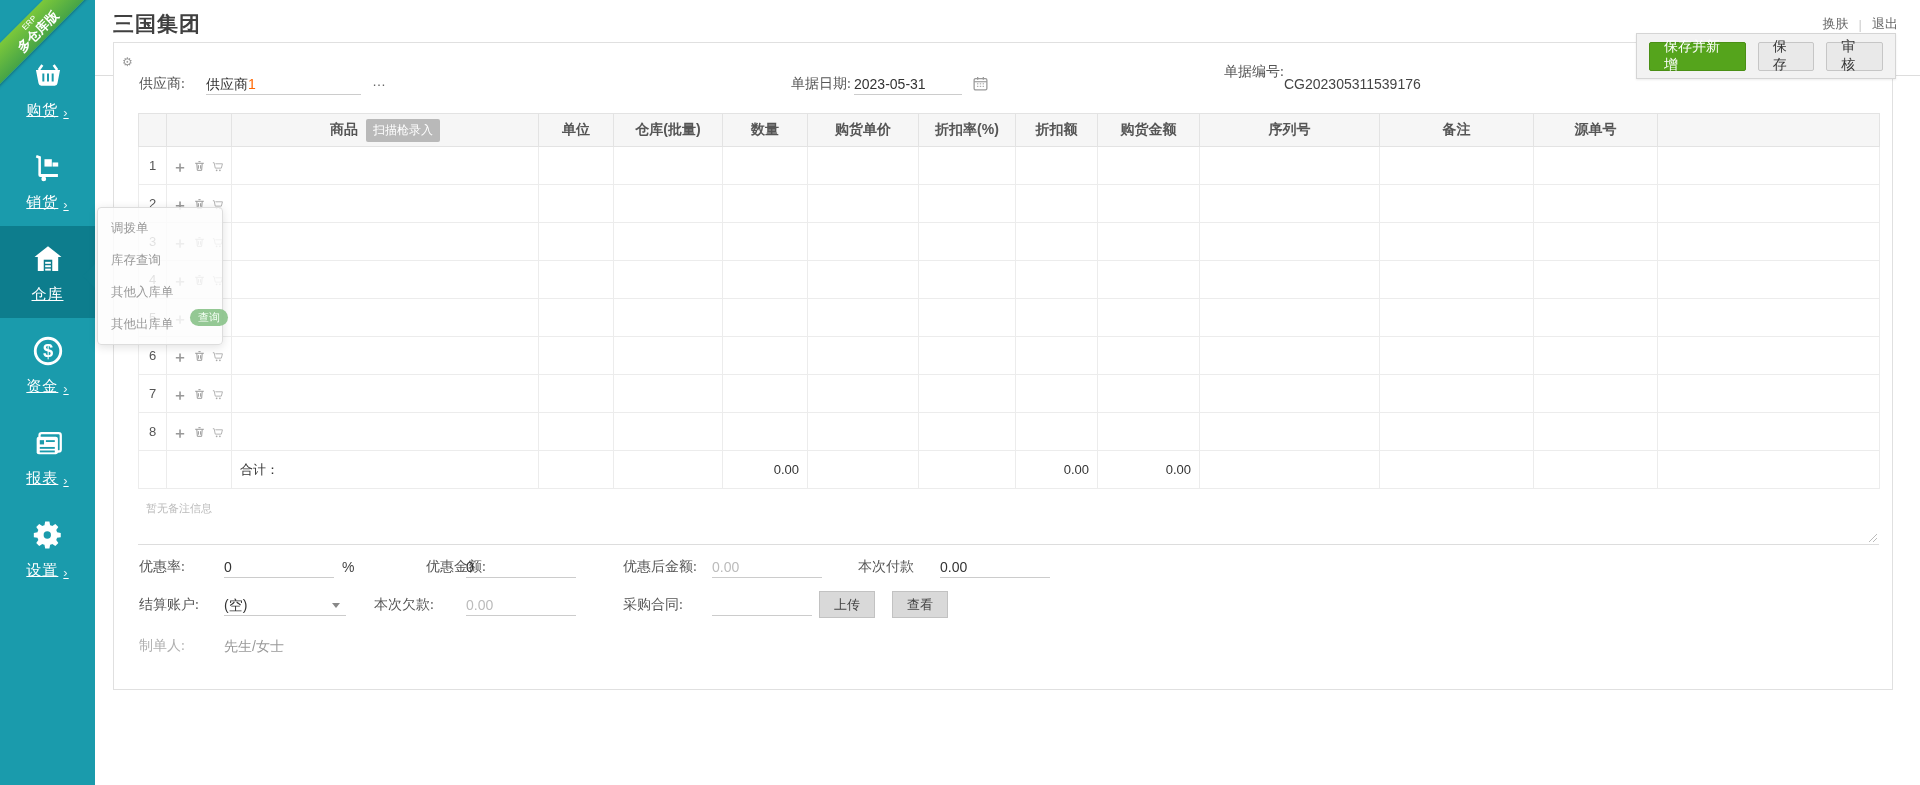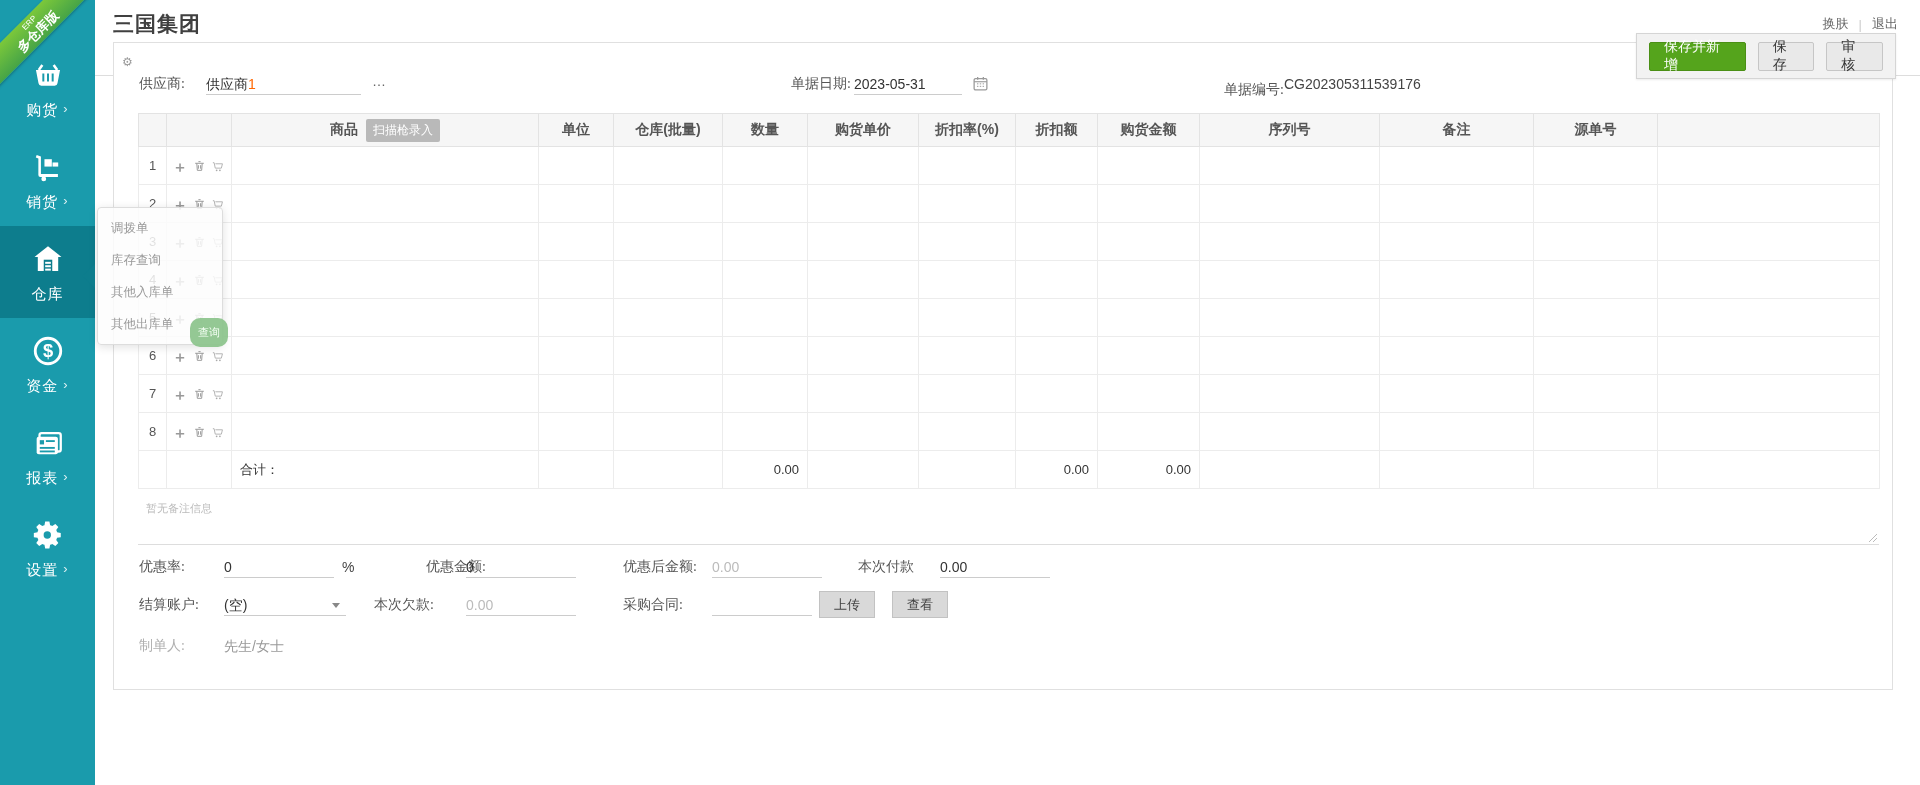--- a/index.html
+++ b/index.html
@@ -6,21 +6,21 @@
   html,body { width:1920px; height:785px; overflow:hidden; background:#fff;
     font-family:"Liberation Sans","DejaVu Sans",sans-serif; }
   .page { position:relative; width:1920px; height:785px; background:#fff; }
 
   
   .sidebar { position:absolute; left:0; top:0; width:95px; height:785px; background:#1a9bac; z-index:2; }
   .s-item { height:92px; display:flex; flex-direction:column; align-items:center; justify-content:center; gap:7px; cursor:pointer; }
   .s-item:first-child { margin-top:42px; }
   .s-item.active { background:#0d7d8d; }
   .s-icon { width:38px; height:38px; display:flex; align-items:center; justify-content:center; }
-  .s-label { color:#fff; font-size:15px; letter-spacing:1px; display:flex; align-items:flex-start; gap:5px; }
+  .s-label { color:#fff; font-size:15px; letter-spacing:1px; display:flex; align-items:flex-end; gap:5px;text-decoration:underline; }
   .s-chev { font-size:13px; color:rgba(255,255,255,.85); }
 
   
   .ribbon { position:absolute; left:-45px; top:14px; width:160px; transform:rotate(-45deg);
     background:linear-gradient(180deg,#7cc83a,#46a447); color:#fff; text-align:center;
     padding:2px 0 3px; z-index:5; box-shadow:0 1px 3px rgba(0,0,0,.3); }
   .ribbon .r1 { display:block; font-size:8px; line-height:9px; }
   .ribbon .r2 { display:block; font-size:13px; font-weight:bold; line-height:15px; }
 
   
@@ -82,22 +82,22 @@
   .mini-btn { position:absolute; width:56px; height:27px; background:#d9d9d9; border:1px solid #c2c2c2; color:#444;
     font-size:13px; display:flex; align-items:center; justify-content:center; cursor:pointer; }
   .sel-caret { position:absolute; right:6px; top:9px; }
 
   
   .wh-menu { position:absolute; left:97px; top:207px; width:126px; height:138px; z-index:6;
     background:rgba(253,253,253,.84); border:1px solid #ddd; border-radius:4px; box-shadow:0 2px 10px rgba(0,0,0,.12); padding-top:4px; }
   .wh-item { height:32px; line-height:32px; padding-left:13px; font-size:12.5px; color:#999; cursor:pointer; white-space:nowrap; }
   .wh-arrow { position:absolute; left:82px; top:264px; width:0; height:0; z-index:7;
     border-top:12px solid transparent; border-bottom:12px solid transparent; border-right:13px solid #0d7d8d; }
-  .wh-badge { position:absolute; left:190px; top:318px; z-index:8; background:rgba(139,195,139,.92); color:#f4fff4;
-    font-size:11px; padding:8px 8px; border-radius:10px; line-height:13px; }
+  .wh-badge { position:absolute; left:190px; top:309px; z-index:8; background:rgba(139,195,139,.92); color:#f4fff4;
+    font-size:11px; padding:2px 8px; border-radius:10px; line-height:13px; }
 </style>
 </head>
 <body>
 
 <div class="page" data-interactable="false">
 
   <div class="ribbon" data-interactable="false">
     <span class="r1" data-interactable="false">ERP</span>
     <span class="r2" data-interactable="false">多仓库版</span>
   </div>
@@ -226,21 +226,21 @@
       <span class="f-field" style="left:740px; top:30px; width:108px;" data-interactable="true">2023-05-31</span>
       <span class="cal-icon" style="left:858px; top:32px;" data-interactable="true">
         <svg width="17" height="17" viewBox="0 0 24 24">
             <rect x="3" y="5" width="18" height="16" rx="2" fill="none" stroke="#9a9a9a" stroke-width="1.8"></rect>
             <path d="M3 9.5h18" stroke="#9a9a9a" stroke-width="1.6"></path>
             <path d="M8 2.8v4M16 2.8v4" stroke="#9a9a9a" stroke-width="1.8"></path>
             <path d="M7 12.5h2M11 12.5h2M15 12.5h2M7 16h2M11 16h2M15 16h2" stroke="#9a9a9a" stroke-width="1.4"></path>
           </svg>
       </span>
 
-      <span class="f-label" style="left:1110px; top:36px;" data-interactable="false">单据编号:</span>
+      <span class="f-label" style="left:1110px; top:18px;" data-interactable="false">单据编号:</span>
       <span class="f-plain" style="left:1170px; top:30px;" data-interactable="false">CG202305311539176</span>
 
       <div class="grid-wrap" data-interactable="false">
         <table class="grid">
           <colgroup>
             <col style="width:28px">
               <col style="width:65px">
               <col style="width:307px">
               <col style="width:75px">
             <col style="width:109px">

